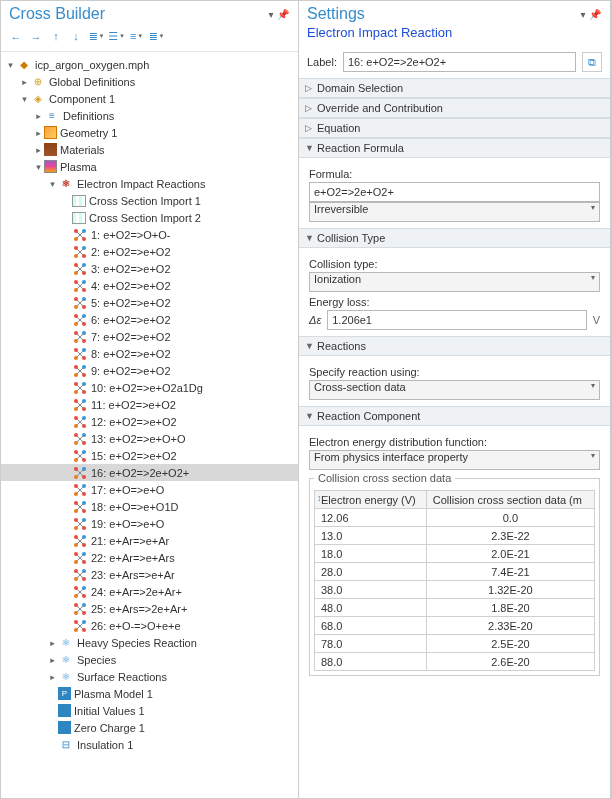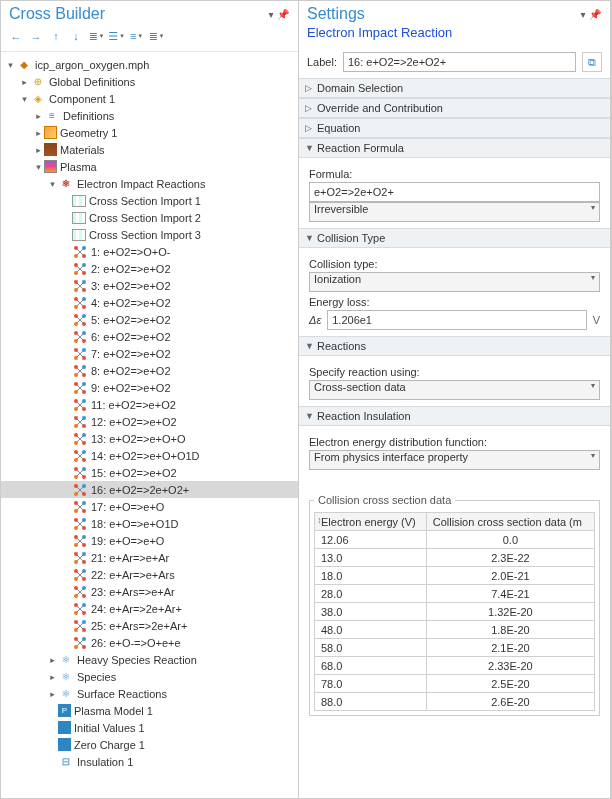--- a/index.html
+++ b/index.html
@@ -47,21 +47,21 @@
 .section-head .title{font-size:11px;color:#333}
 .section-body{padding:6px 10px}
 .field-label{font-size:11px;margin:4px 0 2px 0}
 .txt{width:100%;height:20px;border:1px solid #b8b8b8;padding:0 4px;font-size:11px}
 .sel{width:100%;height:20px;border:1px solid #b8b8b8;background:#f4f4f4;padding:0 4px;font-size:11px;display:flex;align-items:flex-start;justify-content:space-between;cursor:pointer}
 .sel::after{content:"▾";font-size:8px;color:#666}
 .inline-field{display:flex;align-items:center;gap:6px}
 .inline-field .sym{font-style:italic;white-space:nowrap}
 .inline-field input{flex:1}
 .unit{color:#666}
-fieldset{border:1px solid #ccc;margin-top:24px;padding:4px}
+fieldset{border:1px solid #ccc;margin-top:2px;padding:4px}
 legend{font-size:11px;padding:0 4px;color:#555}
 .tbl{width:100%;border-collapse:collapse;margin-top:2px}
 .tbl th,.tbl td{border:1px solid #d0d0d0;padding:2px 6px;text-align:left;font-size:11px;height:18px;font-weight:normal}
 .tbl th{background:#f4f4f4;position:relative}
 .th-arrow{position:absolute;left:2px;top:2px;color:#368CCC;font-size:9px}
 .tbl td+td{text-align:center}
 </style>
 </head>
 <body>
 
@@ -140,26 +140,20 @@
       </div>
       <div class="tree-row">
         <span class="indent" style="width: 56px;"></span>
         <span class="twist"></span>
         <span class="icn i-csi"></span>
         <span class="tree-label">Cross Section Import 2</span>
       </div>
       <div class="tree-row">
         <span class="indent" style="width: 56px;"></span>
         <span class="twist"></span>
-        <span class="icn i-csi"></span>
-        <span class="tree-label">Cross Section Import 3</span>
-      </div>
-      <div class="tree-row">
-        <span class="indent" style="width: 56px;"></span>
-        <span class="twist"></span>
         <span class="icn i-rxn">
           <svg viewBox="0 0 14 14">
             <circle cx="3" cy="3" r="2" fill="#e74c3c"></circle>
             <circle cx="11" cy="3" r="2" fill="#3498db"></circle>
             <circle cx="3" cy="11" r="2" fill="#e67e22"></circle>
             <circle cx="11" cy="11" r="2" fill="#e74c3c"></circle>
             <line x1="4" y1="4" x2="10" y2="10" stroke="#888" stroke-width="1"></line>
             <line x1="10" y1="4" x2="4" y2="10" stroke="#888" stroke-width="1"></line>
           </svg>
         </span>
@@ -291,20 +285,35 @@
         <span class="icn i-rxn">
           <svg viewBox="0 0 14 14">
             <circle cx="3" cy="3" r="2" fill="#e74c3c"></circle>
             <circle cx="11" cy="3" r="2" fill="#3498db"></circle>
             <circle cx="3" cy="11" r="2" fill="#e67e22"></circle>
             <circle cx="11" cy="11" r="2" fill="#e74c3c"></circle>
             <line x1="4" y1="4" x2="10" y2="10" stroke="#888" stroke-width="1"></line>
             <line x1="10" y1="4" x2="4" y2="10" stroke="#888" stroke-width="1"></line>
           </svg>
         </span>
+        <span class="tree-label">10: e+O2=&gt;e+O2a1Dg</span>
+      </div>
+      <div class="tree-row">
+        <span class="indent" style="width: 56px;"></span>
+        <span class="twist"></span>
+        <span class="icn i-rxn">
+          <svg viewBox="0 0 14 14">
+            <circle cx="3" cy="3" r="2" fill="#e74c3c"></circle>
+            <circle cx="11" cy="3" r="2" fill="#3498db"></circle>
+            <circle cx="3" cy="11" r="2" fill="#e67e22"></circle>
+            <circle cx="11" cy="11" r="2" fill="#e74c3c"></circle>
+            <line x1="4" y1="4" x2="10" y2="10" stroke="#888" stroke-width="1"></line>
+            <line x1="10" y1="4" x2="4" y2="10" stroke="#888" stroke-width="1"></line>
+          </svg>
+        </span>
         <span class="tree-label">11: e+O2=&gt;e+O2</span>
       </div>
       <div class="tree-row">
         <span class="indent" style="width: 56px;"></span>
         <span class="twist"></span>
         <span class="icn i-rxn">
           <svg viewBox="0 0 14 14">
             <circle cx="3" cy="3" r="2" fill="#e74c3c"></circle>
             <circle cx="11" cy="3" r="2" fill="#3498db"></circle>
             <circle cx="3" cy="11" r="2" fill="#e67e22"></circle>
@@ -322,35 +331,20 @@
           <svg viewBox="0 0 14 14">
             <circle cx="3" cy="3" r="2" fill="#e74c3c"></circle>
             <circle cx="11" cy="3" r="2" fill="#3498db"></circle>
             <circle cx="3" cy="11" r="2" fill="#e67e22"></circle>
             <circle cx="11" cy="11" r="2" fill="#e74c3c"></circle>
             <line x1="4" y1="4" x2="10" y2="10" stroke="#888" stroke-width="1"></line>
             <line x1="10" y1="4" x2="4" y2="10" stroke="#888" stroke-width="1"></line>
           </svg>
         </span>
         <span class="tree-label">13: e+O2=&gt;e+O+O</span>
-      </div>
-      <div class="tree-row">
-        <span class="indent" style="width: 56px;"></span>
-        <span class="twist"></span>
-        <span class="icn i-rxn">
-          <svg viewBox="0 0 14 14">
-            <circle cx="3" cy="3" r="2" fill="#e74c3c"></circle>
-            <circle cx="11" cy="3" r="2" fill="#3498db"></circle>
-            <circle cx="3" cy="11" r="2" fill="#e67e22"></circle>
-            <circle cx="11" cy="11" r="2" fill="#e74c3c"></circle>
-            <line x1="4" y1="4" x2="10" y2="10" stroke="#888" stroke-width="1"></line>
-            <line x1="10" y1="4" x2="4" y2="10" stroke="#888" stroke-width="1"></line>
-          </svg>
-        </span>
-        <span class="tree-label">14: e+O2=&gt;e+O+O1D</span>
       </div>
       <div class="tree-row">
         <span class="indent" style="width: 56px;"></span>
         <span class="twist"></span>
         <span class="icn i-rxn">
           <svg viewBox="0 0 14 14">
             <circle cx="3" cy="3" r="2" fill="#e74c3c"></circle>
             <circle cx="11" cy="3" r="2" fill="#3498db"></circle>
             <circle cx="3" cy="11" r="2" fill="#e67e22"></circle>
             <circle cx="11" cy="11" r="2" fill="#e74c3c"></circle>
@@ -620,21 +614,21 @@
     </div>
     <div class="section-body">
       <div class="field-label">Specify reaction using:</div>
       <div class="sel">
           <span>Cross-section data</span>
         </div>
     </div>
 
     <div class="section-head">
       <span class="arrow">▼</span>
-      <span class="title">Reaction Insulation</span>
+      <span class="title">Reaction Component</span>
     </div>
     <div class="section-body">
       <div class="field-label">Electron energy distribution function:</div>
       <div class="sel">
           <span>From physics interface property</span>
         </div>
       <fieldset>
         <legend>Collision cross section data</legend>
         <table class="tbl">
           <thead>
@@ -662,24 +656,20 @@
               </tr>
               <tr>
                 <td>38.0</td>
                 <td>1.32E-20</td>
               </tr>
               <tr>
                 <td>48.0</td>
                 <td>1.8E-20</td>
               </tr>
               <tr>
-                <td>58.0</td>
-                <td>2.1E-20</td>
-              </tr>
-              <tr>
                 <td>68.0</td>
                 <td>2.33E-20</td>
               </tr>
               <tr>
                 <td>78.0</td>
                 <td>2.5E-20</td>
               </tr>
               <tr>
                 <td>88.0</td>
                 <td>2.6E-20</td>

